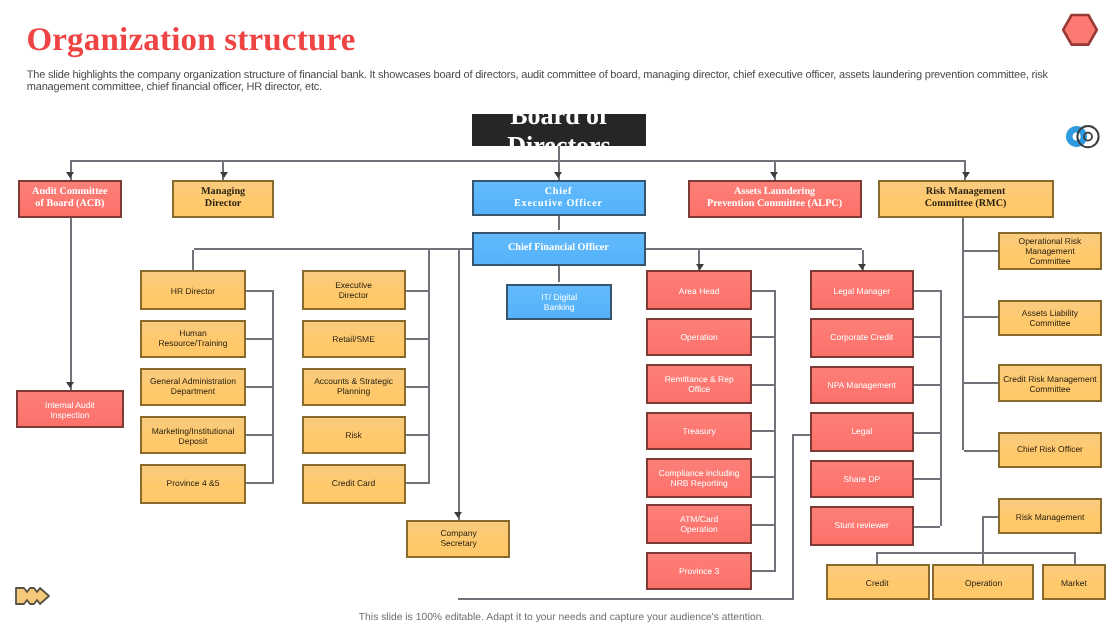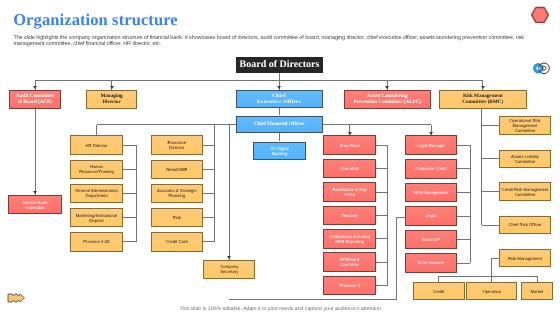--- a/index.html
+++ b/index.html
@@ -1,20 +1,20 @@
 <!DOCTYPE html>
 <html><head>
 <meta charset="utf-8">
 <style>
   html,body{margin:0;padding:0;}
   body{width:560px;height:315px;background:#ffffff;overflow:hidden;
        font-family:"Liberation Sans",sans-serif;-webkit-font-smoothing:antialiased;text-rendering:geometricPrecision;}
   #slide{position:relative;width:560px;height:315px;}
   .ttl{position:absolute;left:13.2px;top:10.3px;font-family:"Liberation Serif",serif;
-       font-weight:700;font-size:16.5px;color:#3b82f6;letter-spacing:0.1px;}
+       font-weight:700;font-size:16.5px;color:#ef4444;letter-spacing:0.1px;}
   .sub{position:absolute;left:13.4px;top:35.1px;width:560px;font-size:5.5px;
        line-height:6.2px;color:#4a4a4a;letter-spacing:-0.1px;white-space:pre-line;}
   .foot{position:absolute;left:0.8px;top:305.6px;width:560px;text-align:center;
         font-size:5.15px;color:#6f6f6f;letter-spacing:0.01px;}
   .node{position:absolute;box-sizing:border-box;display:flex;align-items:center;
         justify-content:center;text-align:center;line-height:1.18;overflow:hidden;}
   .n-orange{background:linear-gradient(180deg,#F9CB81 0%,#FFC96C 55%,#FFC868 100%);border:0.65px solid #8a6a2a;color:#2a2212;}
   .n-red{background:linear-gradient(180deg,#FB8078 0%,#FD7770 55%,#FB716A 100%);border:0.65px solid #7e3b35;color:#ffffff;}
   .n-blue{background:linear-gradient(180deg,#63B9FC 0%,#5AB6FB 55%,#55B2F9 100%);border:0.65px solid #35566e;color:#ffffff;}
   .n-black{background:#262626;border:none;color:#ffffff;
@@ -42,21 +42,21 @@
     <circle cx="6.3" cy="6.3" r="2.0" fill="#ffffff"></circle>
     <circle cx="12.0" cy="6.3" r="5.3" fill="none" stroke="#3b3b3b" stroke-width="1.0"></circle>
     <circle cx="12.0" cy="6.3" r="2.0" fill="none" stroke="#3b3b3b" stroke-width="0.9"></circle>
   </svg>
 
   <svg id="arrowlogo" style="position:absolute;left:7px;top:292px;" width="20" height="12" viewBox="0 0 20 12">
     <path d="M1 2 L1 10 L5 10 L6.5 8 L8 10 L10 10 L11.5 8 L13 10 L17.5 6 L13 2 L11.5 4 L10 2 L8 2 L6.5 4 L5 2 Z" fill="#F5C97A" stroke="#5a5345" stroke-width="0.9" stroke-linejoin="round"></path>
   </svg>
 
   <div id="nodes">
-      <div class="node n-black serifb" style="left: 236px; top: 57px; width: 87px; height: 16px; font-size: 10px;">
+      <div class="node n-black serifb" style="left: 236px; top: 57px; width: 87px; height: 16px; font-size: 13px;">
         <span>Board of Directors</span>
       </div>
       <div class="node n-red" style="left: 8.7px; top: 89.7px; width: 52.5px; height: 19px; font-size: 5.1px; line-height: 1.22; font-family: &quot;Liberation Serif&quot;, serif; font-weight: 700;">
         <span>Audit Committee<br>of Board (ACB)</span>
       </div>
       <div class="node n-orange" style="left: 85.8px; top: 89.7px; width: 51.5px; height: 19px; font-size: 5.1px; line-height: 1.22; font-family: &quot;Liberation Serif&quot;, serif; font-weight: 700;">
         <span>Managing<br>Director</span>
       </div>
       <div class="node n-blue" style="left: 235.7px; top: 89.7px; width: 87px; height: 18.5px; font-size: 5.1px; letter-spacing: 0.37px; line-height: 1.22; font-family: &quot;Liberation Serif&quot;, serif; font-weight: 700;">
         <span>Chief<br>Executive Officer</span>

